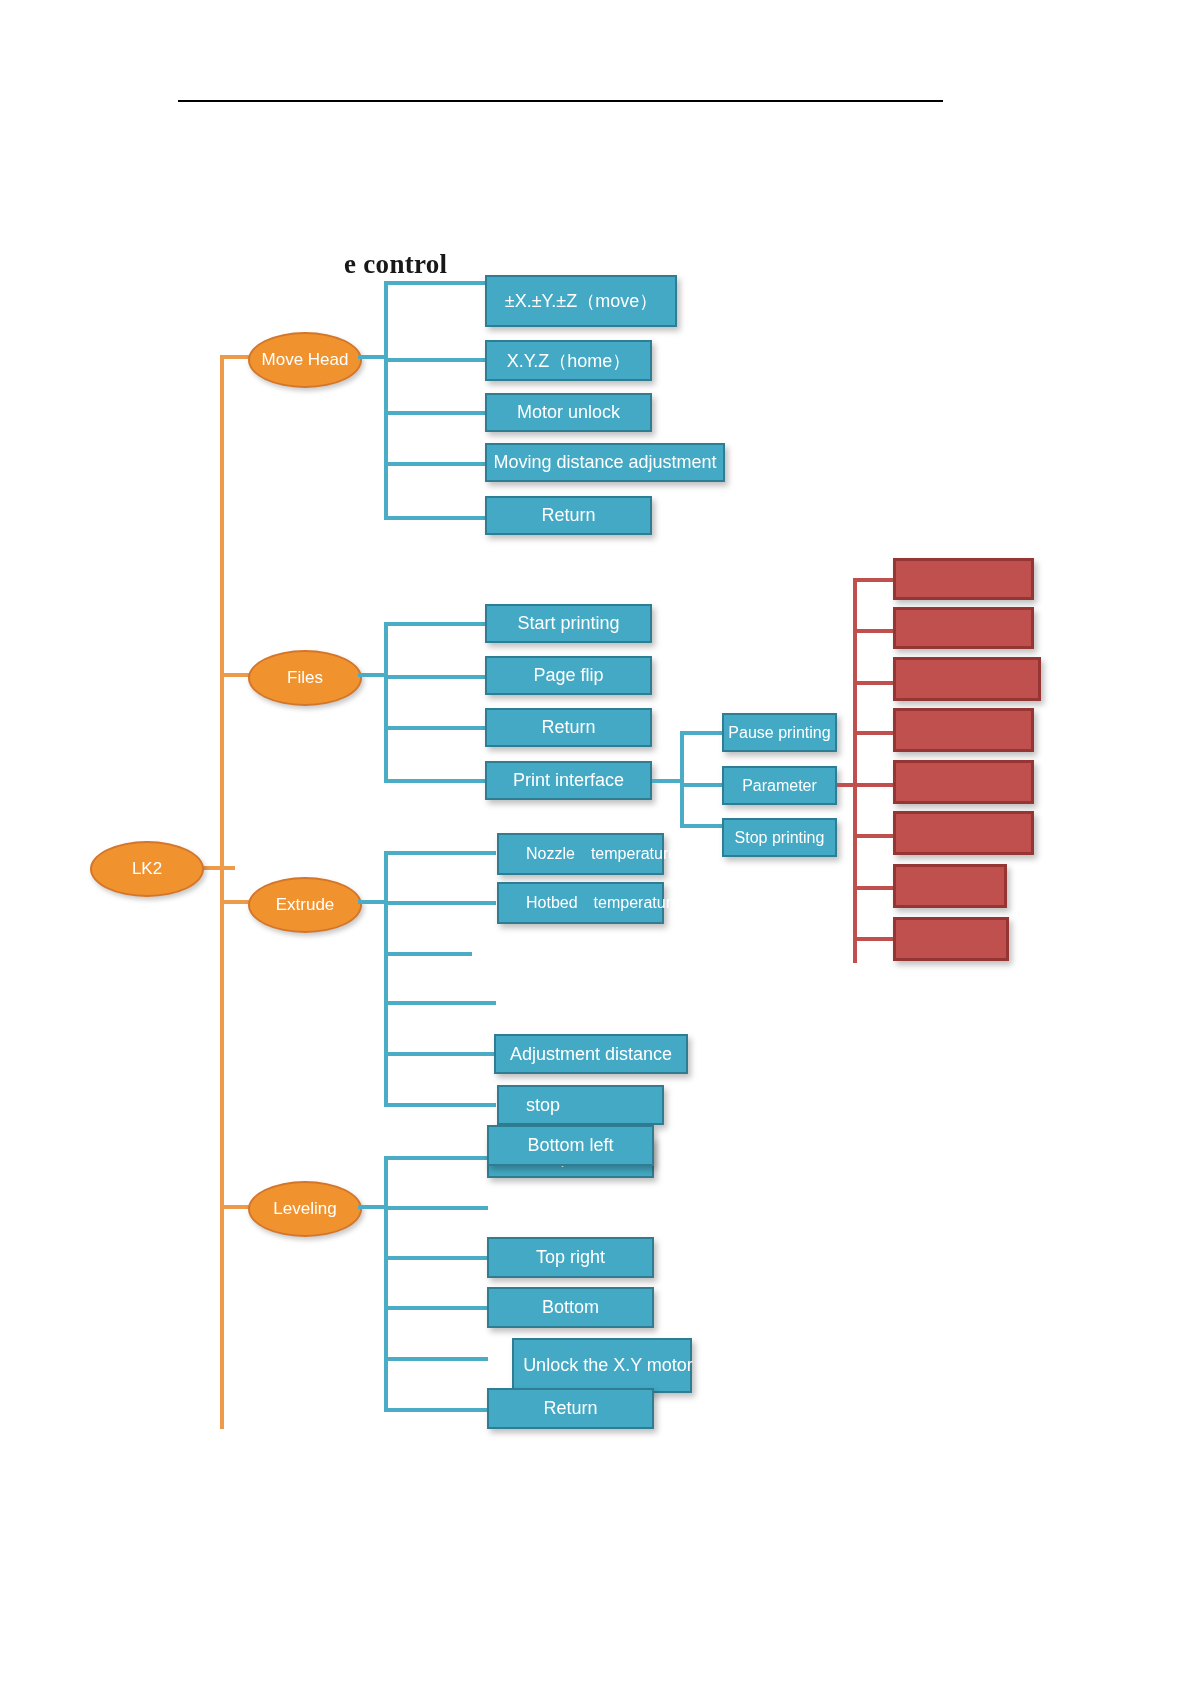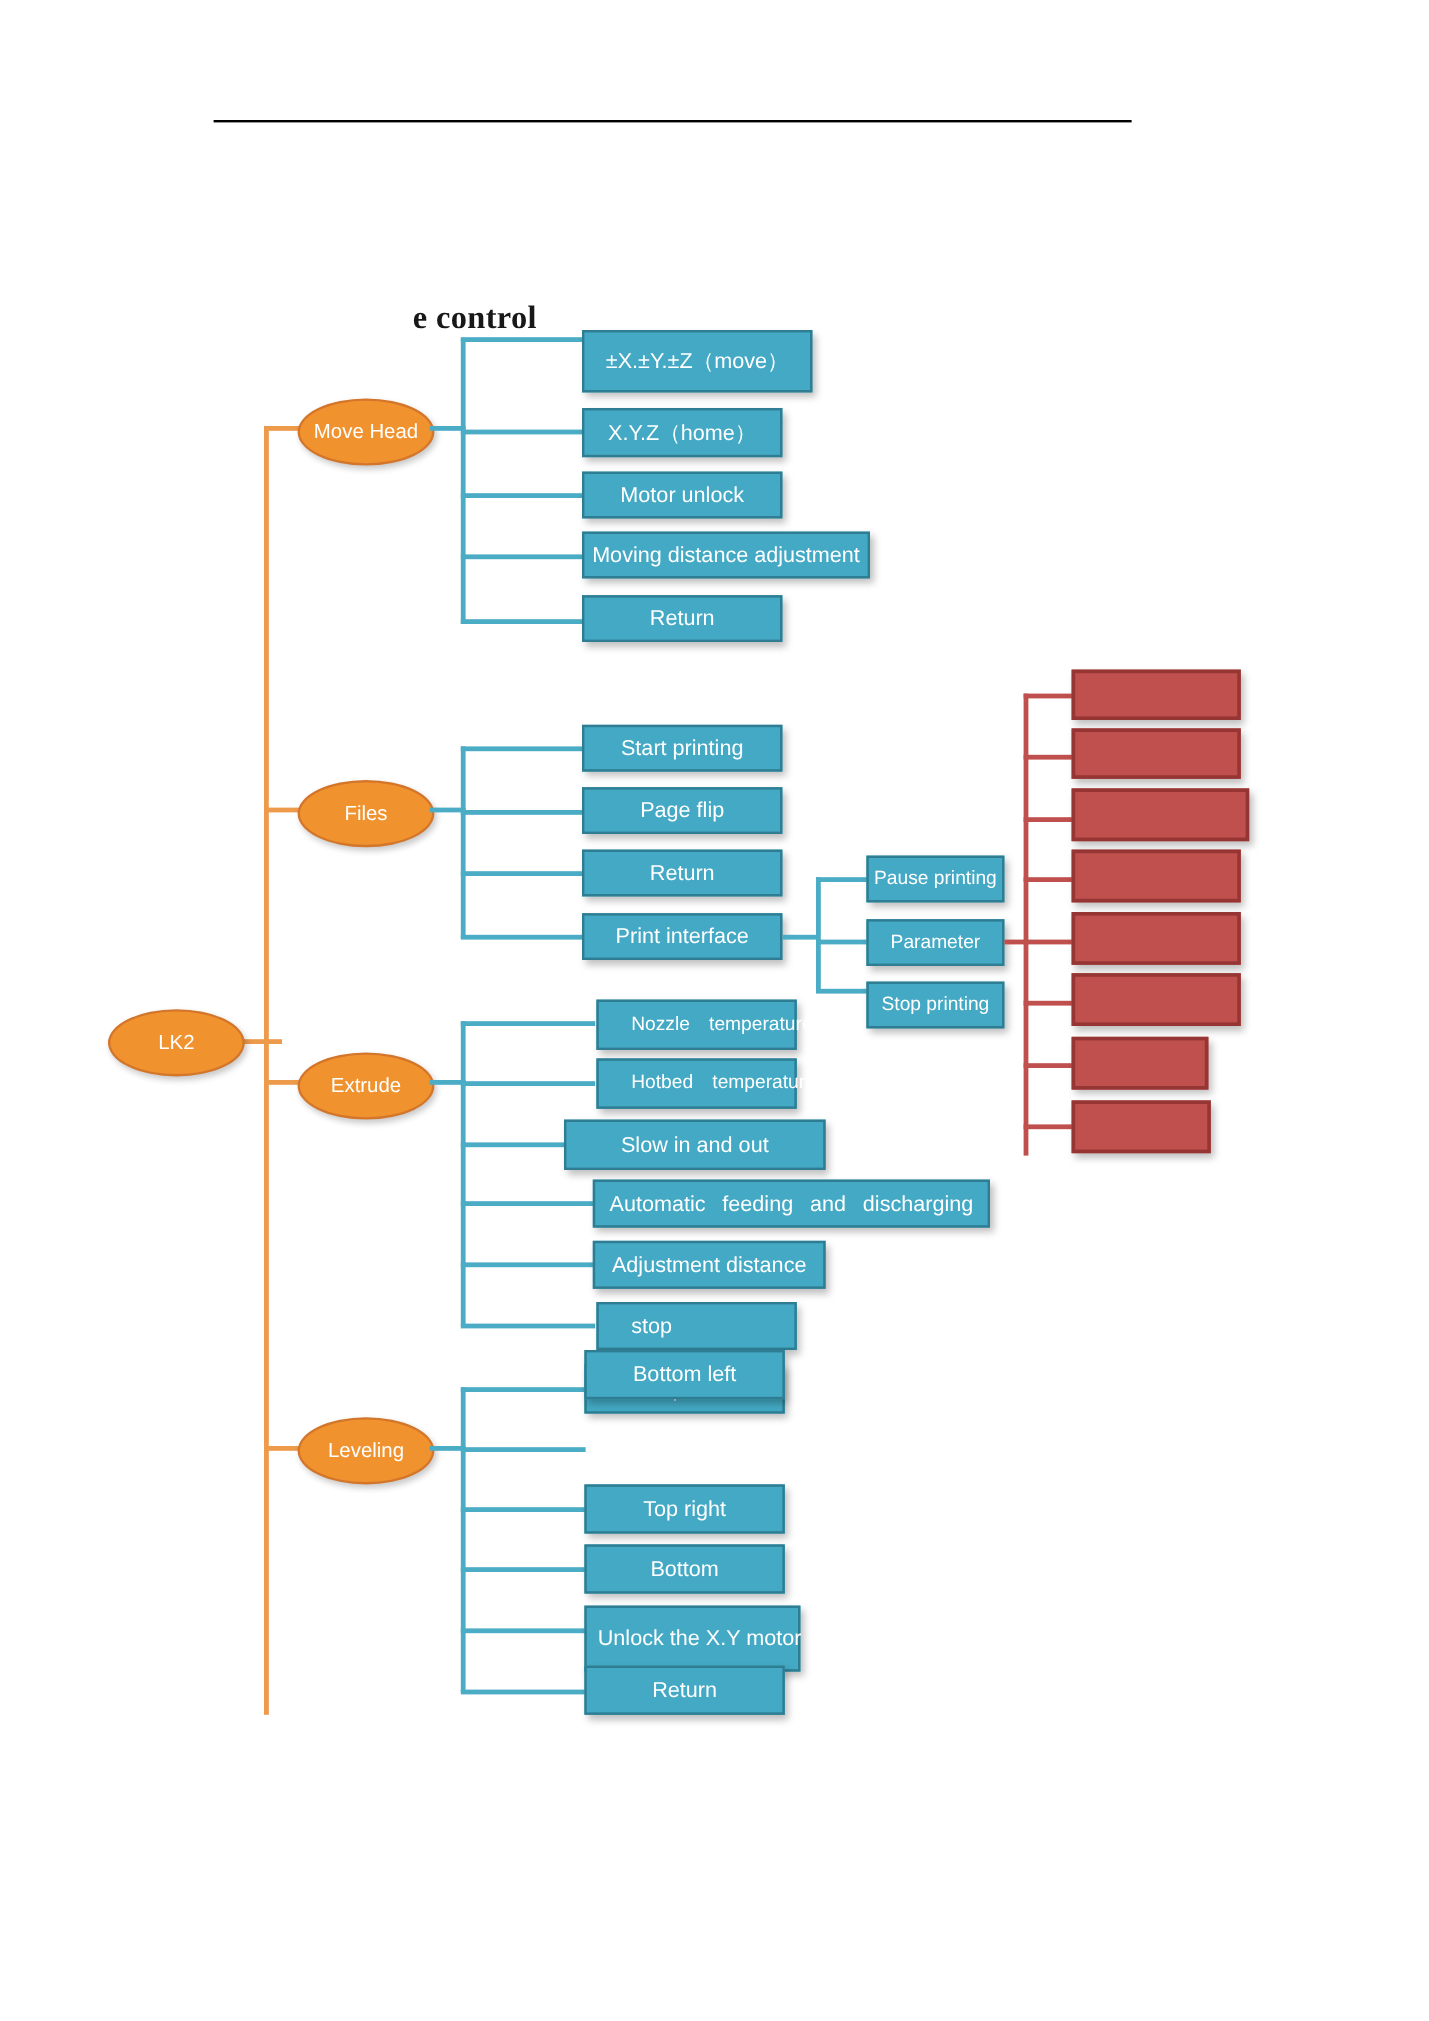--- a/index.html
+++ b/index.html
@@ -233,26 +233,20 @@
   <div class="conn-teal h" style="left:384px; top:1001px; width:112px;"></div>
   <div class="conn-teal h" style="left:384px; top:1052px; width:112px;"></div>
   <div class="conn-teal h" style="left:384px; top:1103px; width:112px;"></div>
 
   <div class="rect small lead-left" style="left:497px; top:833px; width:167px; height:42px;">
     <span>Nozzle temperature</span>
   </div>
   <div class="rect small lead-left" style="left:497px; top:882px; width:167px; height:42px;">
     <span>Hotbed temperature</span>
   </div>
-  <div class="rect" style="left:470px; top:933px; width:218px; height:42px;">
-    <span>Slow in and out</span>
-  </div>
-  <div class="rect" style="left:494px; top:983px; width:331px; height:40px;">
-    <span>Automatic  feeding  and  discharging</span>
-  </div>
   <div class="rect" style="left:494px; top:1034px; width:194px; height:40px;">
     <span>Adjustment distance</span>
   </div>
   <div class="rect lead-left" style="left:497px; top:1085px; width:167px; height:40px;">
     <span>stop</span>
   </div>
 
   <div class="conn-teal h" style="left:358px; top:1205px; width:30px;"></div>
   <div class="conn-teal v" style="left:384px; top:1156px; height:254px;"></div>
   <div class="conn-teal h" style="left:384px; top:1156px; width:104px;"></div>
@@ -267,20 +261,20 @@
   </div>
   <div class="rect" style="left:487px; top:1125px; width:167px; height:41px;">
     <span>Bottom left</span>
   </div>
   <div class="rect" style="left:487px; top:1237px; width:167px; height:41px;">
     <span>Top right</span>
   </div>
   <div class="rect" style="left:487px; top:1287px; width:167px; height:41px;">
     <span>Bottom</span>
   </div>
-  <div class="rect" style="left:487px; top:1338px; width:180px; height:55px;padding-left:12px;">
+  <div class="rect" style="left:512px; top:1338px; width:180px; height:55px;padding-left:12px;">
     <span>Unlock the X.Y motor</span>
   </div>
   <div class="rect" style="left:487px; top:1388px; width:167px; height:41px;">
     <span>Return</span>
   </div>
 
 </div>
 
 </body></html>

